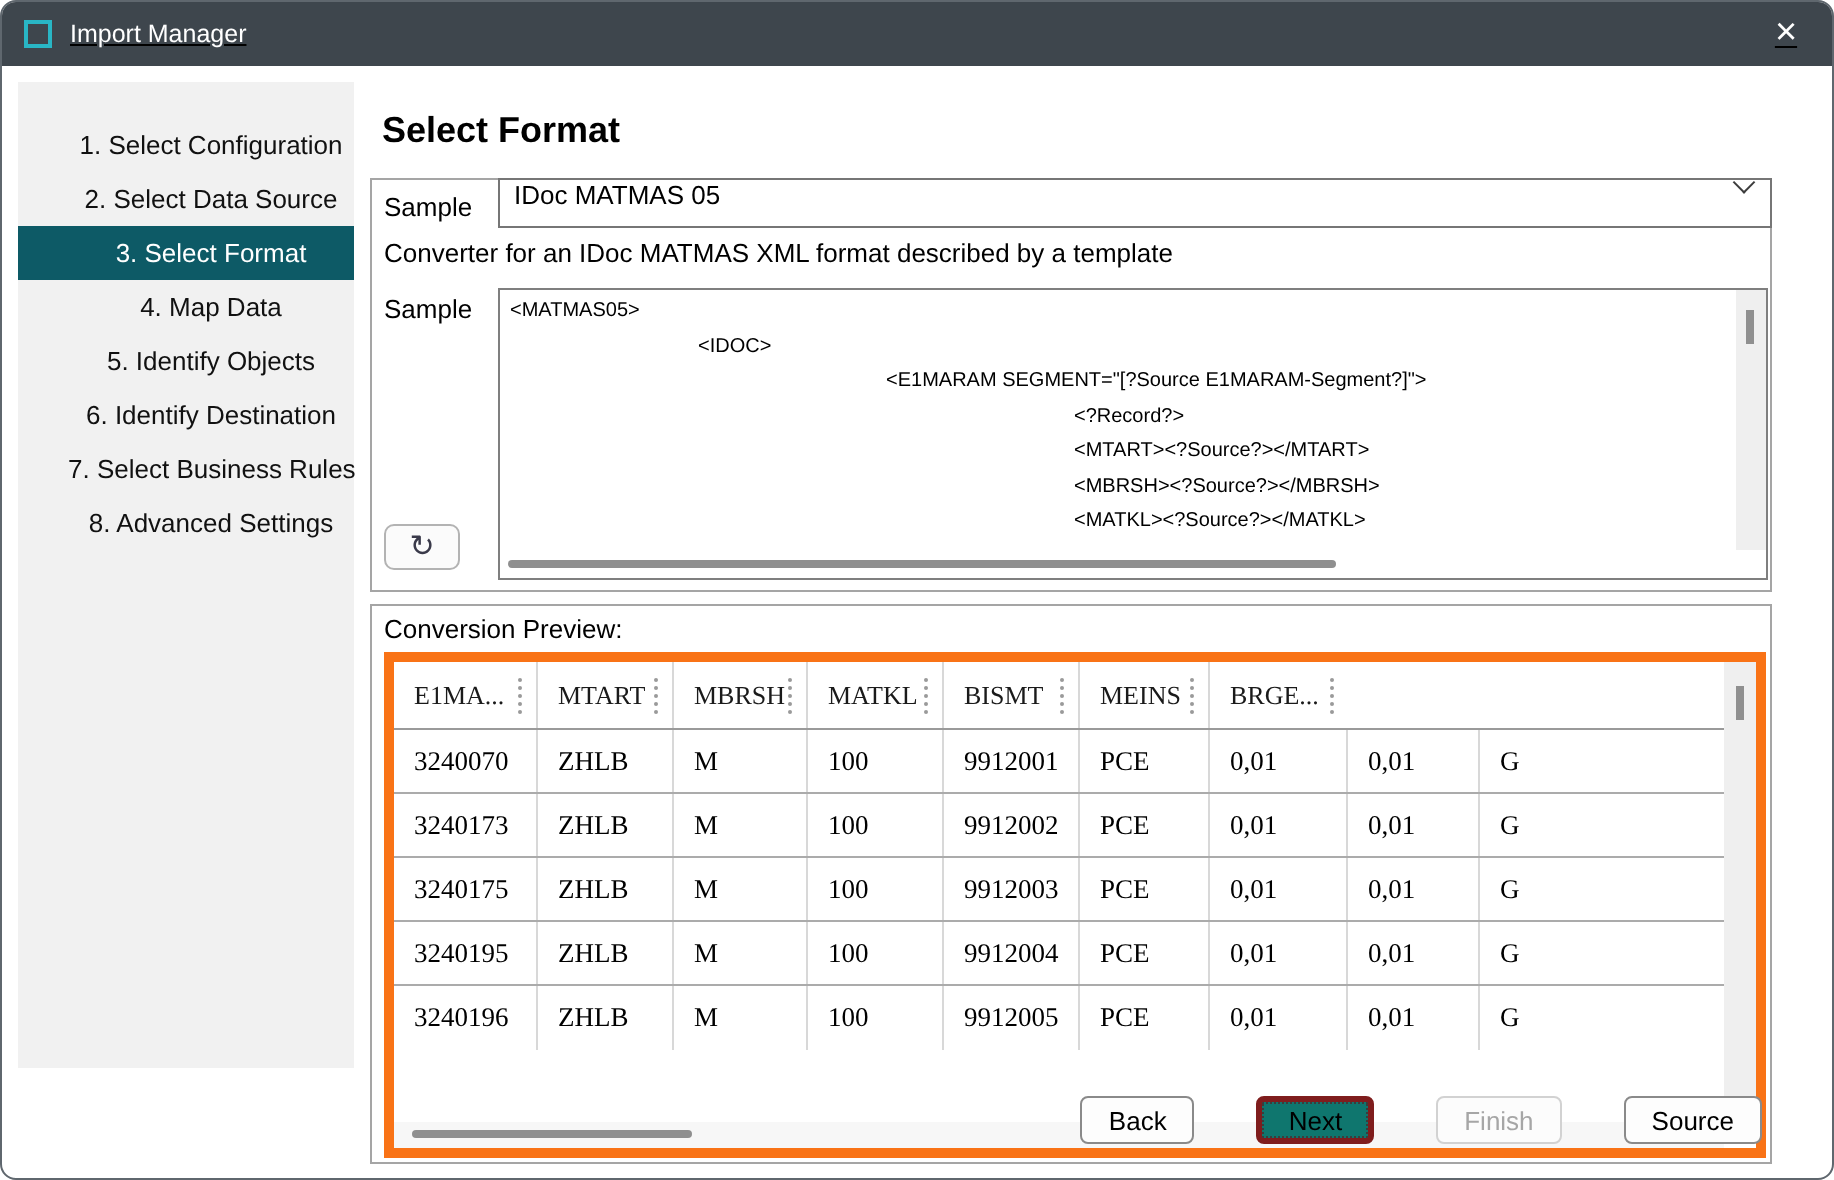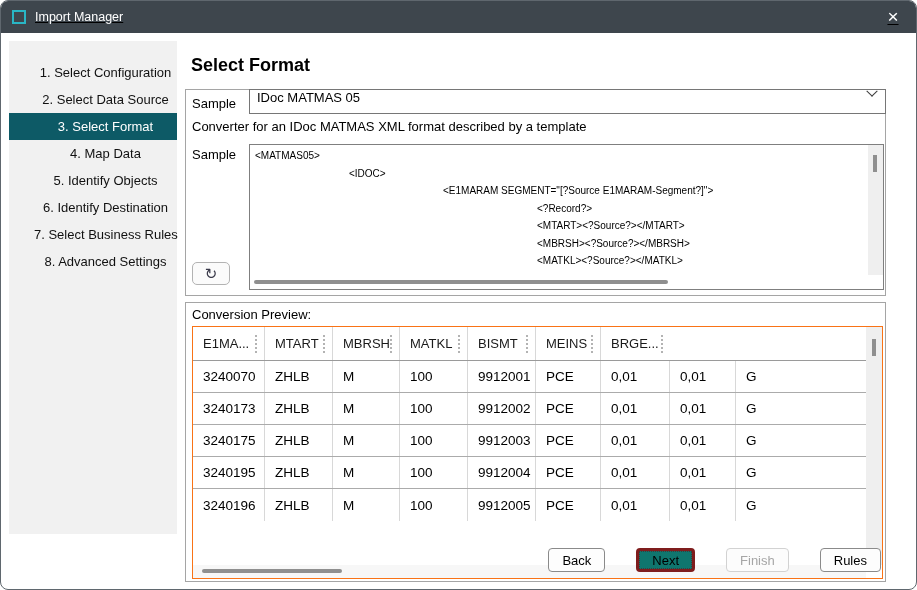--- a/index.html
+++ b/index.html
@@ -34,21 +34,21 @@
   .samplebox { position:absolute; top:54px; left:63px; right:1px; bottom:5px; border:1px solid #7f7f7f; background:#fff; overflow:hidden; }
   .samplecode { position:absolute; top:2px; left:5px; right:18px; bottom:15px; overflow:hidden; white-space:pre; font-family:"Liberation Sans","DejaVu Sans",sans-serif; font-size:10px; line-height:17.5px; tab-size:94px; -moz-tab-size:94px; color:#000; }
   .s-vscroll { position:absolute; top:0; right:0; bottom:14px; width:15px; background:#efefef; }
   .s-vthumb { position:absolute; top:10px; left:5px; width:4px; height:17px; background:#8f8f8f; }
   .s-hscroll { position:absolute; left:0; right:15px; bottom:0; height:14px; background:#ffffff; }
   .s-hthumb { position:absolute; top:5px; left:4px; width:67%; height:4px; background:#8f8f8f; border-radius:2px; }
 
   .refresh { position:absolute; left:6px; top:172px; width:38px; height:23px; border:1px solid #b3b3b3; border-radius:5px; background:#fbfbfb; font-size:15px; color:#3a3a4a; line-height:19px; text-align:center; }
 
   .plabel { position:absolute; top:4px; left:6px; font-size:13px; color:#000; }
-  .tablewrap { position:absolute; top:23px; left:6px; right:2px; bottom:2px; border:1px solid #f97316; background:#fff; }
+  .tablewrap { position:absolute; top:23px; left:6px; right:2px; bottom:2px; border:5px solid #f97316; background:#fff;font-family:Liberation Serif, serif; }
   .tgrid { position:absolute; top:0; left:0; right:16px; bottom:13px; overflow:hidden; }
   .thead, .trow { display:grid; grid-template-columns:72px 68px 67px 68px 68px 65px 69px 66px minmax(0,1fr); }
   .thead { height:34px; border-bottom:1px solid #9a9a9a; }
   .th { display:flex; align-items:center; padding:0 7px 0 10px; font-size:13px; color:#1a1a1a; border-right:1px solid #d8d8d8; white-space:nowrap; overflow:hidden; }
   .th:last-child { border-right:none; }
   .dots { margin-left:auto; width:2px; height:2px; background:#9a9a9a; border-radius:50%;
           box-shadow:0 -8px #9a9a9a, 0 -4px #9a9a9a, 0 4px #9a9a9a, 0 8px #9a9a9a; flex:0 0 auto; }
   .trow { height:32px; border-bottom:1px solid #ababab; }
   .trow:last-child { border-bottom:none; }
   .td { display:flex; align-items:center; padding-left:10px; font-size:13.5px; color:#000; border-right:1px solid #d8d8d8; white-space:nowrap; overflow:hidden; }
@@ -214,16 +214,16 @@
       <div class="t-hscroll">
         <div class="t-hthumb"></div>
       </div>
     </div>
   </div>
 
   <div class="btnbar">
     <button class="btn">Back</button>
     <button class="btn next">Next</button>
     <button class="btn disabled">Finish</button>
-    <button class="btn">Rules</button>
+    <button class="btn">Source</button>
   </div>
 
 </div>
 
 </body></html>

